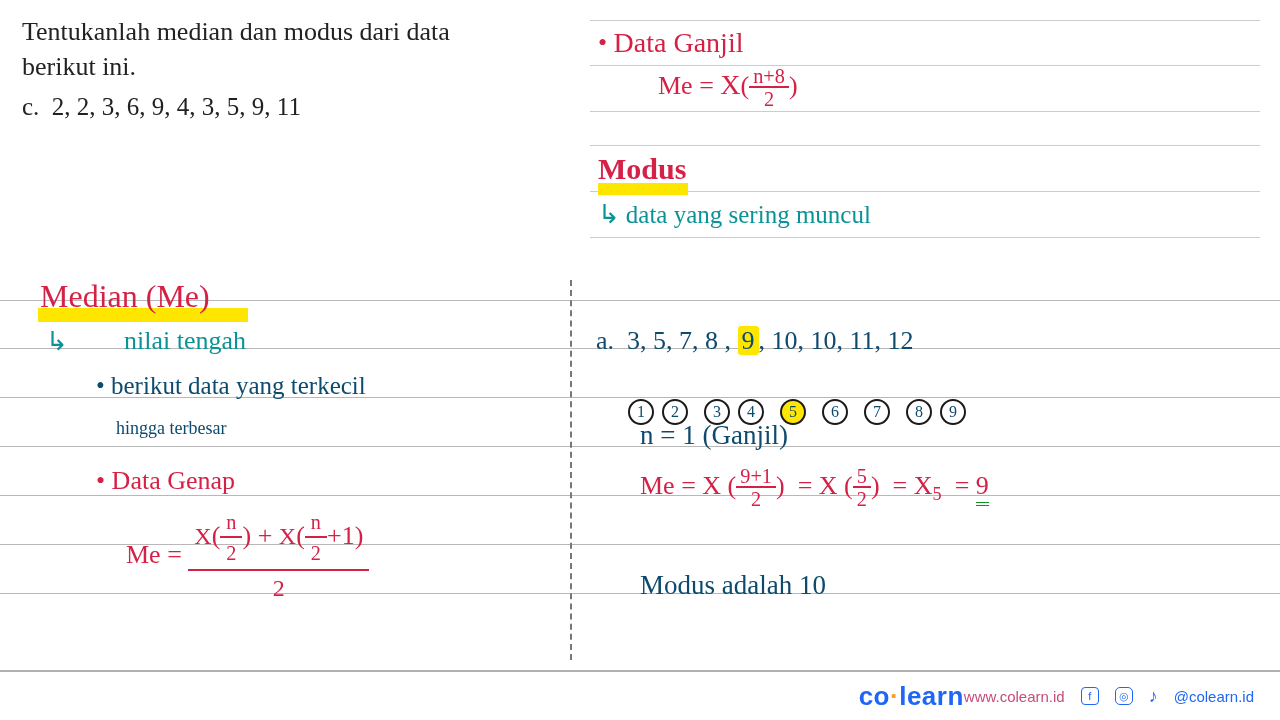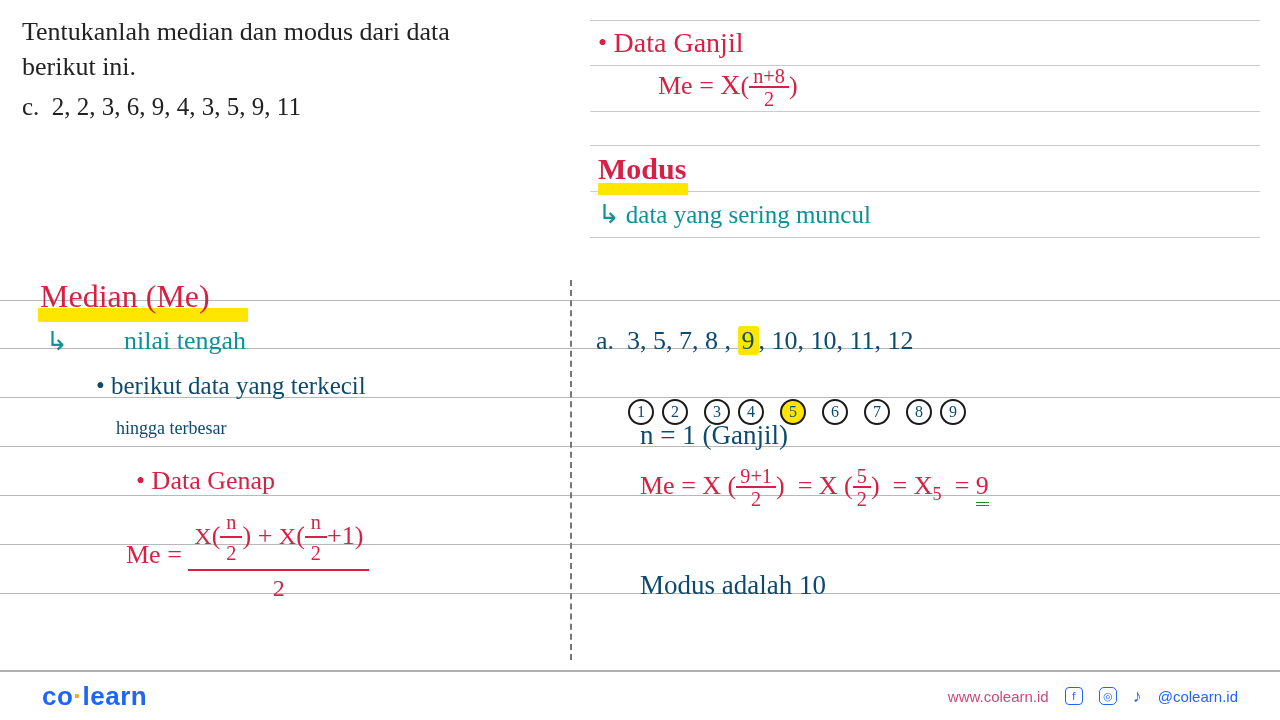--- a/index.html
+++ b/index.html
@@ -67,22 +67,22 @@
   .bigfrac .fd { display:block; padding-top:4px; }
   .footer {
     position: absolute;
     left: 0;
     bottom: 0;
     width: 1280px;
     height: 50px;
     border-top: 2px solid #b0b0b0;
     display: flex;
     align-items: center;
-    justify-content: space-between;
-    padding: 0 42px;
+    justify-content: flex-end;
+    padding: 0 26px;
     font-family: Arial, sans-serif;
   }
   .logo { font-size: 26px; font-weight: 700; color: #1e66f5; letter-spacing: 0.5px; }
   .logo .dot { color: #f5a31e; }
   .right-footer { display:flex; align-items:center; gap:16px; font-size:15px; color:#1e66f5; }
   .right-footer .url { color:#c94b7b; }
   .icon-box { width:18px; height:18px; border:1.5px solid #1e66f5; border-radius:4px; display:inline-flex; align-items:center; justify-content:center; font-size:11px; color:#1e66f5; }
   .circle-num {
     display:inline-flex; width:26px; height:26px;
     border: 2px solid #1a1a1a; border-radius:50%;
@@ -153,21 +153,21 @@
 
 <div class="pos hand red" style="left:40px; top:278px; font-size:32px;">Median (Me)</div>
 <div class="highlight" style="left:38px; top:308px; width:210px;"></div>
 
 <div class="pos hand teal" style="left:46px; top:326px; font-size:26px;">↳</div>
 <div class="pos hand teal" style="left:78px; top:326px; font-size:26px;margin-left:46px;">nilai tengah</div>
 
 <div class="pos hand black" style="left:96px; top:372px; font-size:25px;">• <span>berikut data yang terkecil</span></div>
 <div class="pos hand black" style="left:116px; top:418px; font-size:18px;">hingga terbesar</div>
 
-<div class="pos hand red" style="left:96px; top:466px; font-size:26px;margin-left:40px;">• <span>Data Genap</span></div>
+<div class="pos hand red" style="left:96px; top:466px; font-size:26px;">• <span>Data Genap</span></div>
 
 <div class="pos hand red" style="left:126px; top:512px; font-size:26px;">
   <span>Me =</span>
   <span class="bigfrac">
     <span class="fn">
       <span style="font-size:24px;">X</span>(<span class="frac"><span class="fn">n</span><span class="fd">2</span></span>)
       +
       <span style="font-size:24px;">X</span>(<span class="frac"><span class="fn">n</span><span class="fd">2</span></span><span>+1</span>)
     </span>
     <span class="fd" style="font-size:24px;">2</span>

